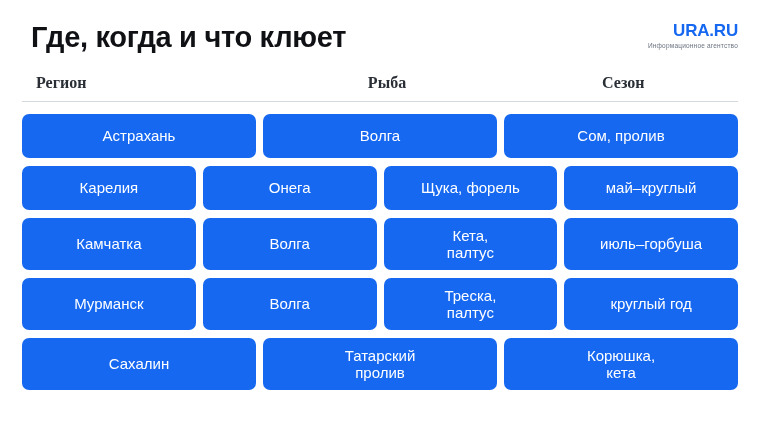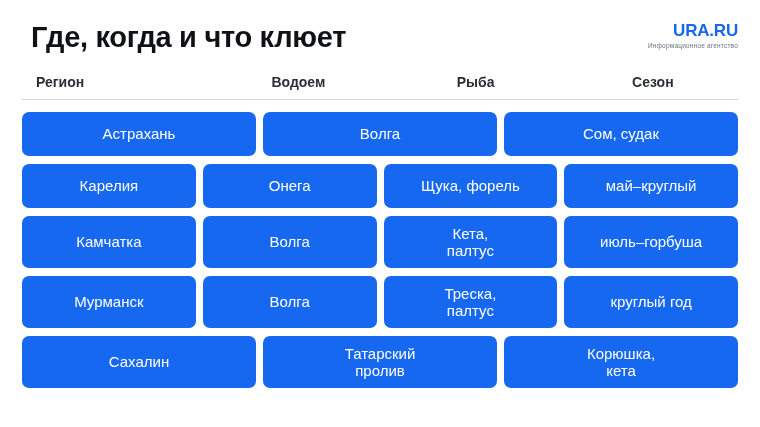--- a/index.html
+++ b/index.html
@@ -58,23 +58,24 @@
     gap: 7px;
   }
   .head-row {
     padding: 0 0 9px 0;
     border-bottom: 1px solid #d4d9e0;
     margin-bottom: 12px;
   }
   .head-cell {
     flex: 1 1 0;
     text-align: center;
-    font-size: 14px;
+    font-size: 16px;
     font-weight: bold;
     color: #2a2f36;
+    font-family: Liberation Serif, serif;
   }
   .head-cell.first {
     text-align: left;
     padding-left: 14px;
   }
   .body-row {
     margin-bottom: 8px;
   }
   .cell {
     flex: 1 1 0;
@@ -107,34 +108,33 @@
     <div class="logo-block">
       <div class="logo-main">URA.RU</div>
       <div class="logo-sub">Информационное агентство</div>
     </div>
   </div>
 
   <div class="table">
 
     <div class="row head-row">
       <div class="head-cell first">Регион</div>
-      <div class="head-cell">Водоем</div>
       <div class="head-cell">Рыба</div>
       <div class="head-cell">Сезон</div>
     </div>
 
     <div class="row body-row row-h1">
       <div class="cell">
           <span class="txt">Астрахань</span>
         </div>
       <div class="cell">
           <span class="txt">Волга</span>
         </div>
       <div class="cell">
-          <span class="txt">Сом, судак</span>
+          <span class="txt">Сом, пролив</span>
         </div>
     </div>
 
     <div class="row body-row row-h1">
       <div class="cell">
           <span class="txt">Карелия</span>
         </div>
       <div class="cell">
           <span class="txt">Онега</span>
         </div>

